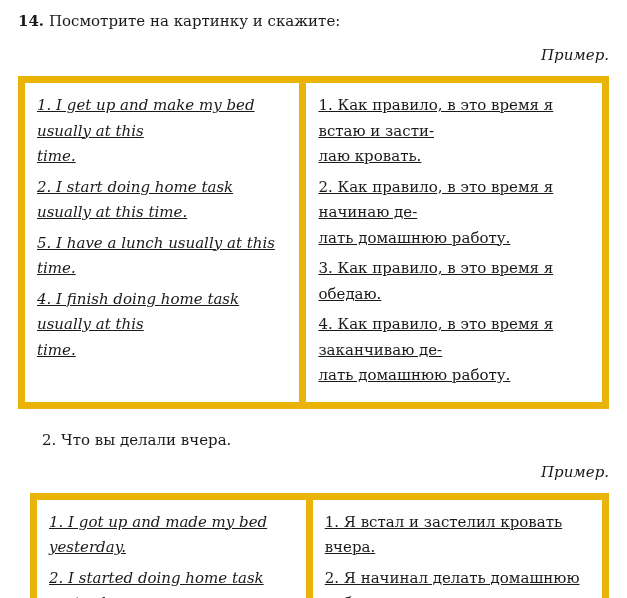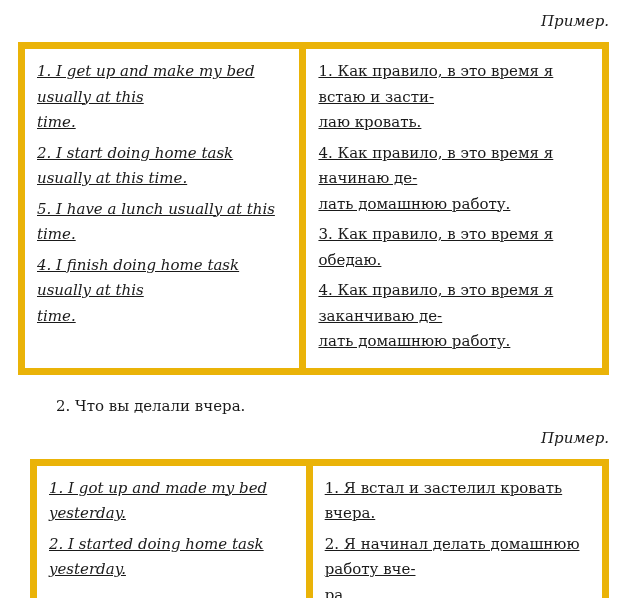--- a/index.html
+++ b/index.html
@@ -45,49 +45,50 @@
     font-size: 15px;
     line-height: 1.7;
     text-decoration: underline;
   }
   td.col-en { width: 48%; font-style: italic; }
   td.col-ru { width: 52%; }
   p.item {
     margin: 0 0 5px 0;
     white-space: pre-line;
   }
-  .section2-head { margin-left: 38px; }
+  .section2-head { margin-left: 24px; }
   .section2-example { margin-left: 34px; }
   .table2-wrap { margin-left: 12px; }
   .spacer-2 { height: 22px; }
 </style>
 </head>
 <body>
 
 <div class="page">
 
+  <p class="title-line"><span class="ex-number">14.</span><span> Посмотрите на картинку и скажите:</span></p>
 
 
   <p class="example-label">Пример.</p>
 
   <table class="ex-table">
     <tbody>
         <tr>
       <td class="col-en">
         <p class="item">1. I get up and make my bed usually at this
 time.</p>
         <p class="item">2. I start doing home task usually at this time.</p>
         <p class="item">5. I have a lunch usually at this time.</p>
         <p class="item">4. I finish doing home task usually at this
 time.</p>
       </td>
       <td class="col-ru">
         <p class="item">1. Как правило, в это время я встаю и засти-
 лаю кровать.</p>
-        <p class="item">4. Как правило, в это время я начинаю де-
+        <p class="item">2. Как правило, в это время я начинаю де-
 лать домашнюю работу.</p>
         <p class="item">3. Как правило, в это время я обедаю.</p>
         <p class="item">4. Как правило, в это время я заканчиваю де-
 лать домашнюю работу.</p>
       </td>
     </tr>
   </tbody>
     </table>
 
   <div class="spacer-2"></div>

